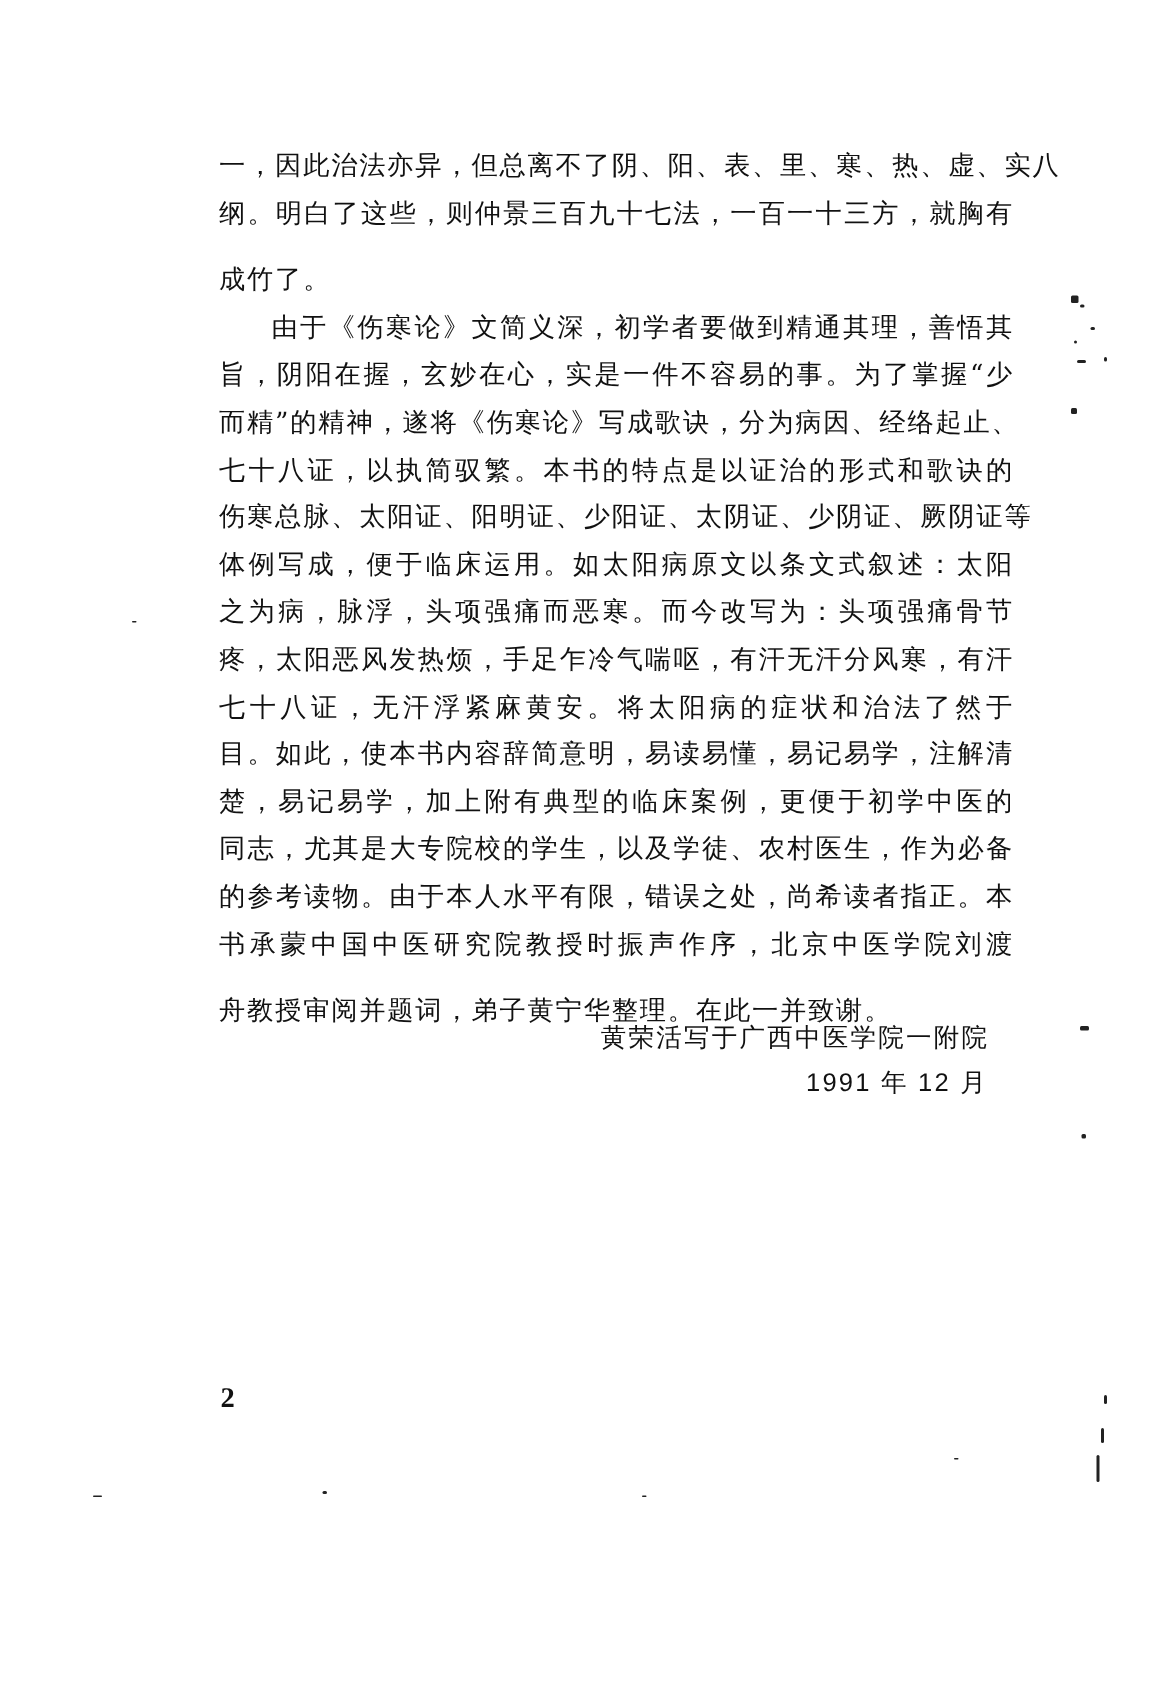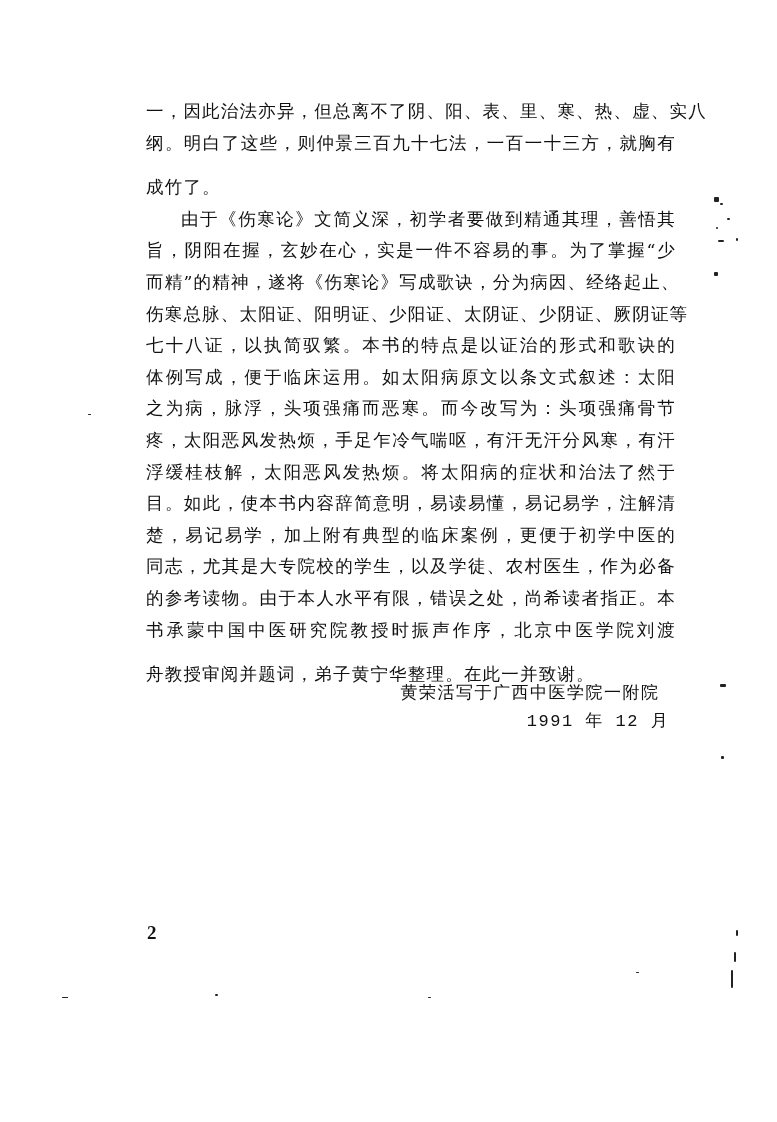--- a/index.html
+++ b/index.html
@@ -6,45 +6,45 @@
   body { width: 777px; height: 1122px; position: relative; overflow: hidden;
          font-family: "DejaVu Serif", "Liberation Serif", serif; color: #111; }
   .page { position: absolute; left: 0; top: 0; width: 777px; height: 900px; }
   .text-block { position: absolute; left: 146px; top: 96px; width: 530px; }
   .line { height: 31.6px; line-height: 31.6px; font-size: 17.5px; letter-spacing: 1.2px;
           white-space: nowrap; text-align: justify; text-align-last: justify; }
   .line.last { text-align-last: left; margin-top: 13px; }
   .line.indent { padding-left: 35px; }
   .signature { position: absolute; left: 370px; top: 677px; width: 320px; text-align: center; }
   .sig-line { font-size: 17px; line-height: 30px; letter-spacing: 1.5px; white-space: nowrap; }
-  .sig-date { padding-left: 136px; font-family: Liberation Mono, monospace; }
+  .sig-date { padding-left: 136px; font-family: Liberation Sans, sans-serif; }
   .page-number { position: absolute; left: 147px; top: 922px; font-size: 19px; font-weight: bold;
                  font-family: "Liberation Serif", serif; }
   .speck { position: absolute; background: #222; border-radius: 1px; }
 </style>
 </head>
 <body>
 
 <div class="page">
 
   <div class="text-block">
 
     <div class="line">一，因此治法亦异，但总离不了阴、阳、表、里、寒、热、虚、实八</div>
     <div class="line">纲。明白了这些，则仲景三百九十七法，一百一十三方，就胸有</div>
     <div class="line last">成竹了。</div>
 
     <div class="line indent">由于《伤寒论》文简义深，初学者要做到精通其理，善悟其</div>
     <div class="line">旨，阴阳在握，玄妙在心，实是一件不容易的事。为了掌握“少</div>
     <div class="line">而精”的精神，遂将《伤寒论》写成歌诀，分为病因、经络起止、</div>
+    <div class="line">七十八证，以执简驭繁。本书的特点是以证治的形式和歌诀的</div>
     <div class="line">伤寒总脉、太阳证、阳明证、少阳证、太阴证、少阴证、厥阴证等</div>
-    <div class="line">七十八证，以执简驭繁。本书的特点是以证治的形式和歌诀的</div>
     <div class="line">体例写成，便于临床运用。如太阳病原文以条文式叙述：太阳</div>
     <div class="line">之为病，脉浮，头项强痛而恶寒。而今改写为：头项强痛骨节</div>
     <div class="line">疼，太阳恶风发热烦，手足乍冷气喘呕，有汗无汗分风寒，有汗</div>
-    <div class="line">浮缓桂枝解，太阳恶风发热烦。将太阳病的症状和治法了然于</div>
+    <div class="line">七十八证，无汗浮紧麻黄安。将太阳病的症状和治法了然于</div>
     <div class="line">目。如此，使本书内容辞简意明，易读易懂，易记易学，注解清</div>
     <div class="line">楚，易记易学，加上附有典型的临床案例，更便于初学中医的</div>
     <div class="line">同志，尤其是大专院校的学生，以及学徒、农村医生，作为必备</div>
     <div class="line">的参考读物。由于本人水平有限，错误之处，尚希读者指正。本</div>
     <div class="line">书承蒙中国中医研究院教授时振声作序，北京中医学院刘渡</div>
     <div class="line last">舟教授审阅并题词，弟子黄宁华整理。在此一并致谢。</div>
   </div>
 
   <div class="signature">
     <div class="sig-line">黄荣活写于广西中医学院一附院</div>

